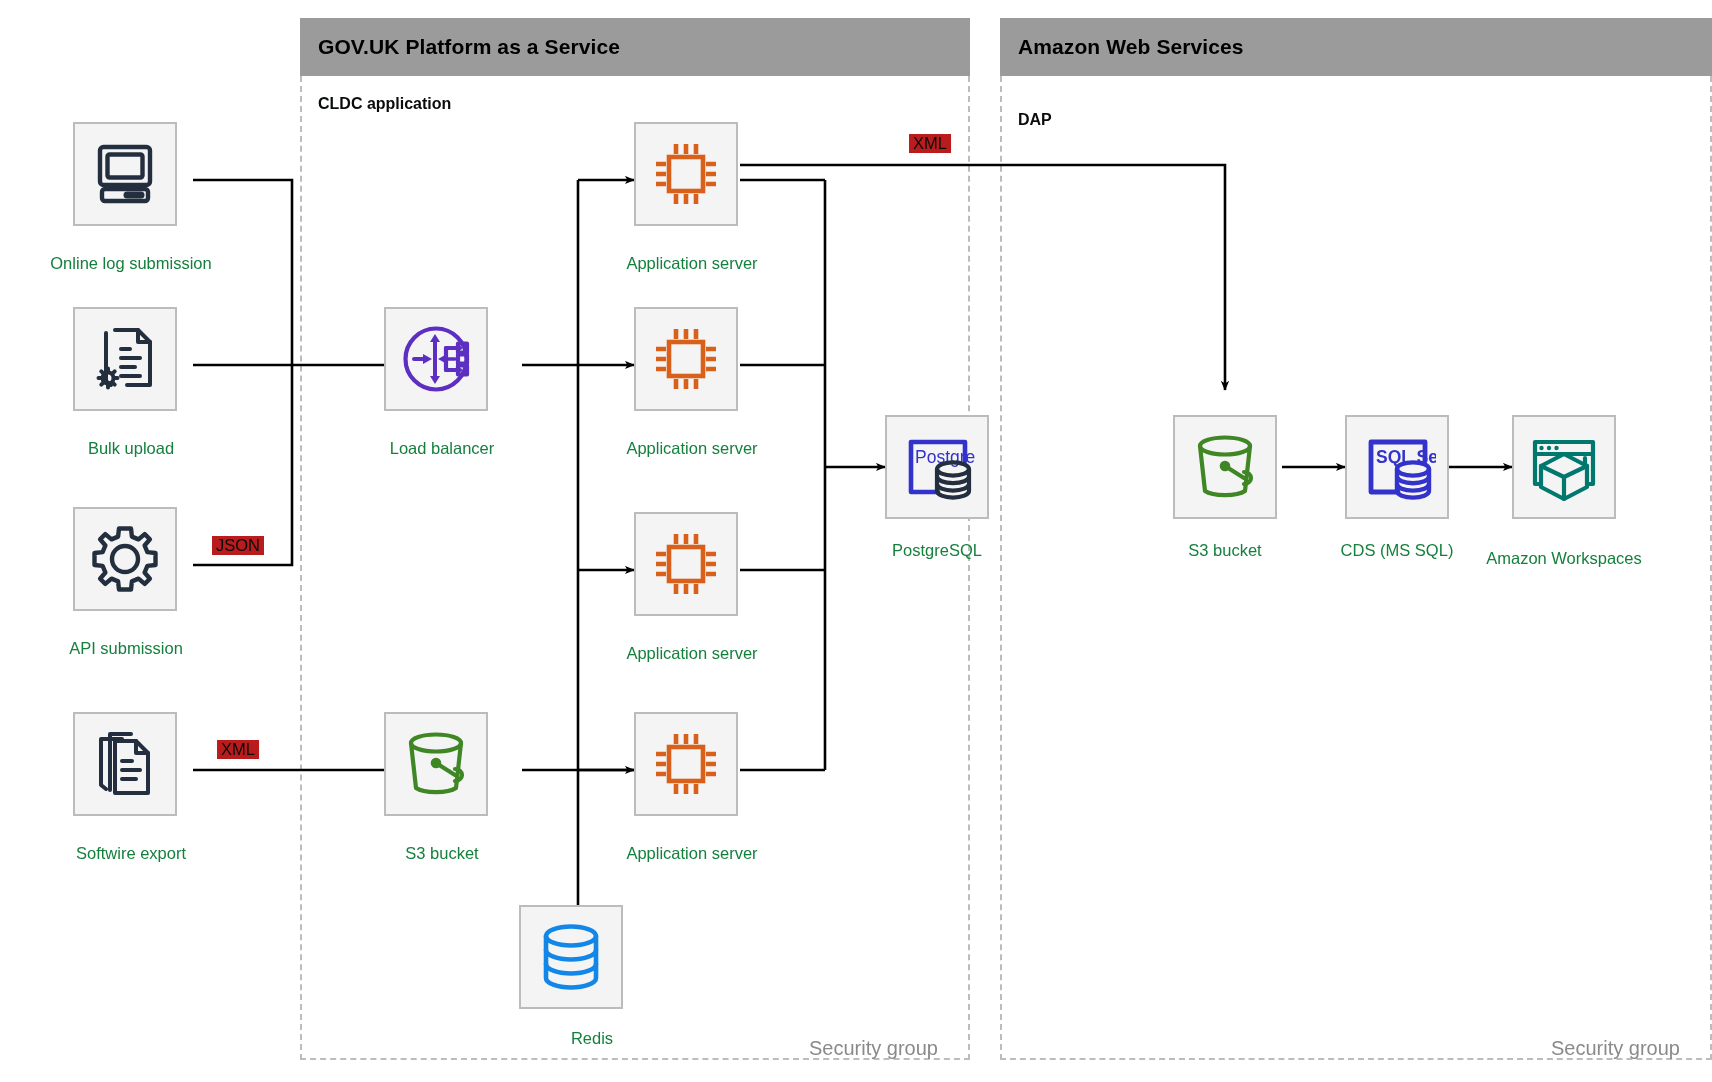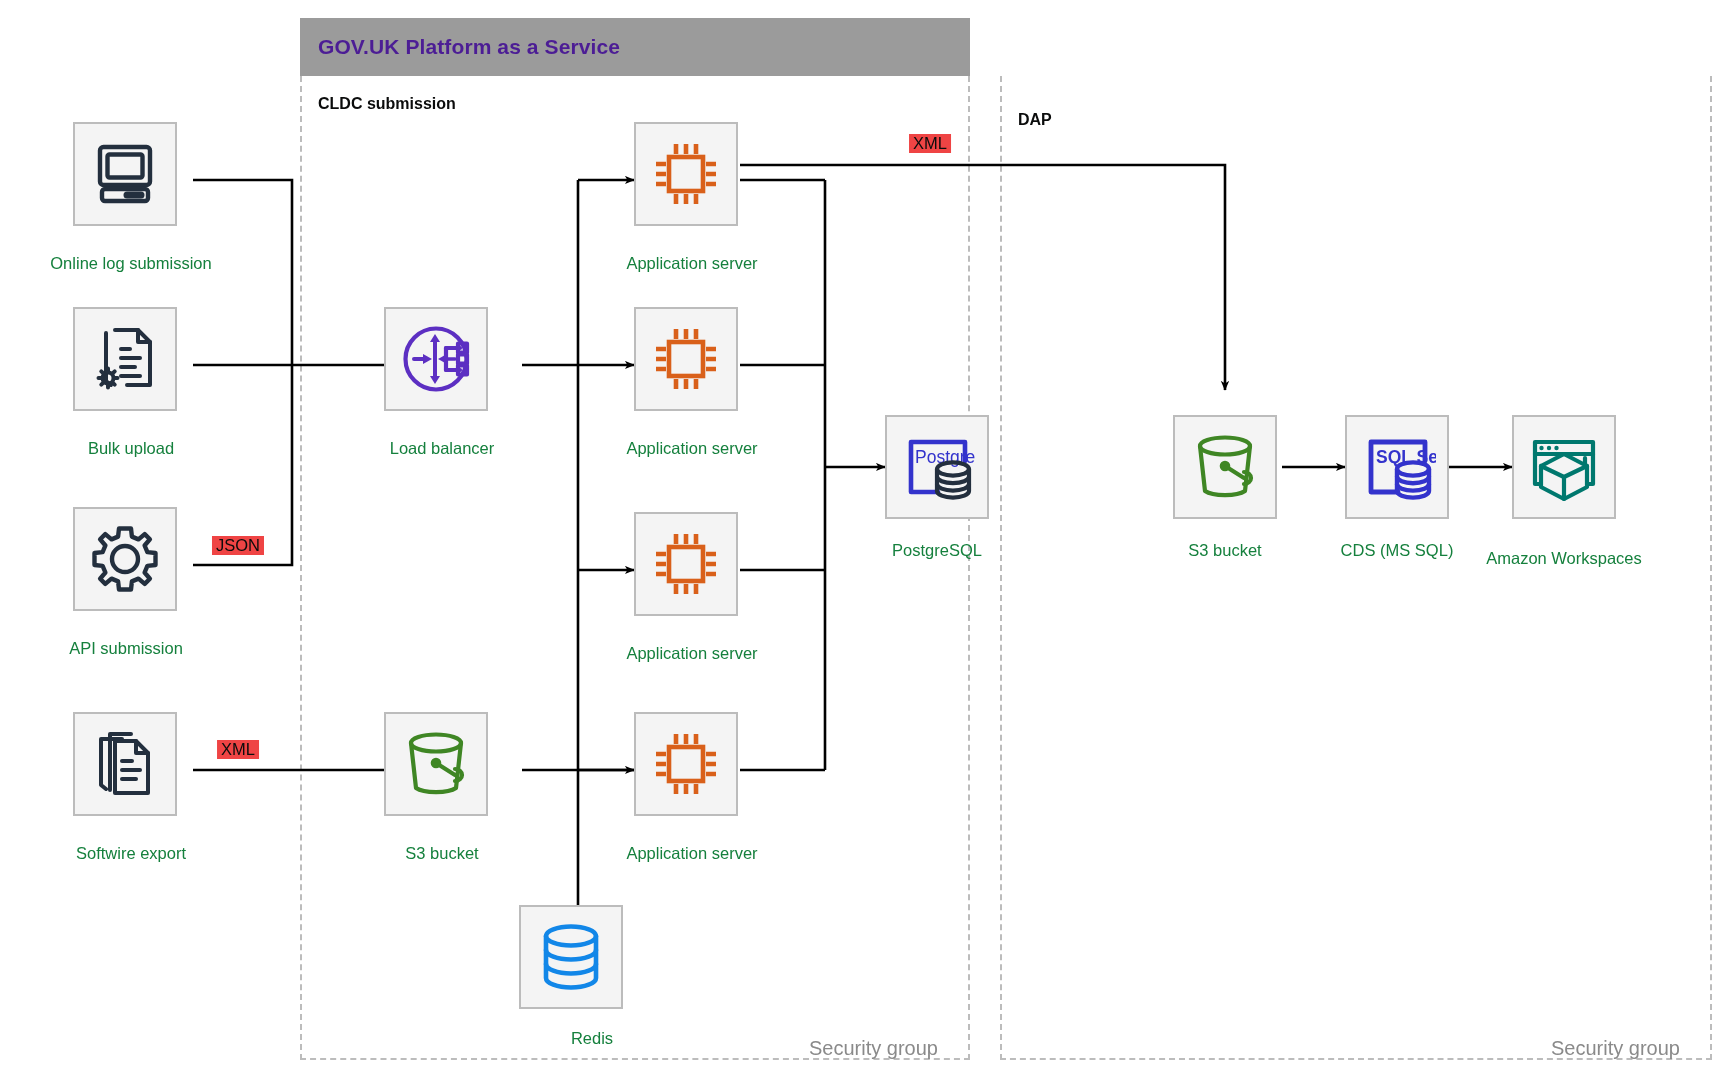--- a/index.html
+++ b/index.html
@@ -15,21 +15,21 @@
     position: relative;
     width: 1712px;
     height: 1082px;
     background: #ffffff;
     overflow: hidden;
   }
   
   .zone-banner {
     position: absolute;
     background: #9b9b9b;
-    color: #4c1d95;
+    color: #000000;
     font-size: 21px;
     font-weight: bold;
     display: flex;
     align-items: center;
     padding-left: 18px;
     box-sizing: border-box;
     letter-spacing: 0.1px;
   }
   
   .secgroup {
@@ -81,38 +81,41 @@
     width: 1712px;
     height: 1082px;
     pointer-events: none;
   }
   .edge-label {
     position: absolute;
     font-size: 16.5px;
     color: #0b0c0c;
     white-space: nowrap;
     transform: translateX(-50%);
-    background: #ef4444;
+    background: #b91c1c;
     padding: 0 4px;
   }
 </style>
 </head>
 <body>
 
 <div id="canvas">
 
   <div class="zone-banner" style="left:300px; top:18px; width:670px; height:58px;">
     <span>GOV.UK Platform as a Service</span>
   </div>
 
+  <div class="zone-banner" style="left:1000px; top:18px; width:712px; height:58px;">
+    <span>Amazon Web Services</span>
+  </div>
 
   <div class="secgroup" style="left:300px; top:76px; width:670px; height:984px;"></div>
   <div class="secgroup" style="left:1000px; top:76px; width:712px; height:984px;"></div>
 
-  <div class="zone-sublabel" style="left:318px; top:95px;">CLDC submission</div>
+  <div class="zone-sublabel" style="left:318px; top:95px;">CLDC application</div>
   <div class="zone-sublabel" style="left:1018px; top:95px;margin-top:16px;">DAP</div>
 
   <div class="secgroup-label" style="left:938px; top:1037px; transform:translateX(-100%);">Security group</div>
   <div class="secgroup-label" style="left:1680px; top:1037px; transform:translateX(-100%);">Security group</div>
 
   <svg id="wires" viewBox="0 0 1712 1082">
     <defs>
       <marker id="arrow" markerWidth="11" markerHeight="11" refX="9.2" refY="4.2" orient="auto" markerUnits="userSpaceOnUse">
         <path d="M0,0 L10,4.2 L0,8.4 L2.6,4.2 z" fill="#000000"></path>
       </marker>

